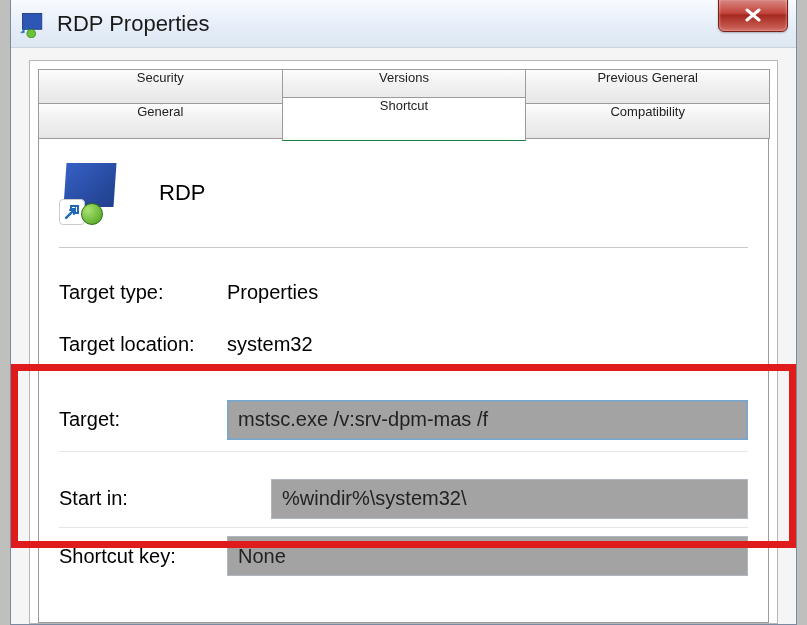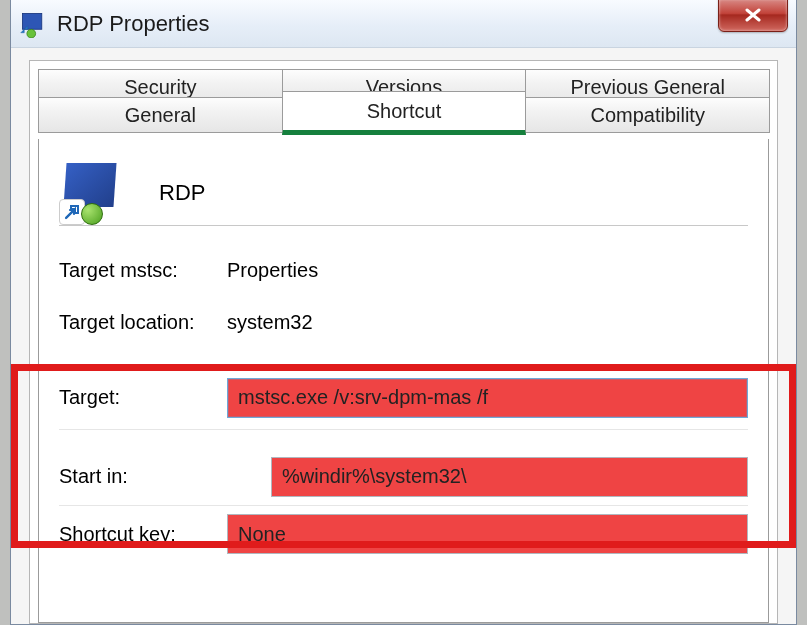--- a/index.html
+++ b/index.html
@@ -73,55 +73,56 @@
       position: relative;
       height: 76px;
     }
     .tab-row {
       display: flex;
       position: absolute;
       left: 8px;
       right: 8px;
     }
     .tab-row.top { top: 8px; }
-    .tab-row.bottom { top: 36px; }
+    .tab-row.bottom { top: 42px; }
     .tab {
       flex: 1;
       height: 36px;
       border: 1px solid #9b9b9b;
       background: linear-gradient(180deg, #fdfdfd 0%, #f2f2f2 40%, #e6e6e6 100%);
       display: flex;
-      align-items: center;
+      align-items: flex-start;
       justify-content: center;
-      font-size: 20px;
+      font-size: 13px;
       color: #222;
       margin-right: -1px;
       position: relative;
     }
     .tab.active {
       background: #ffffff;
-      border-bottom: 5px solid #15803d;
+      border-bottom: 1px solid #15803d;
       z-index: 5;
       height: 44px;
       top: -6px;
     }
     .panel {
       position: absolute;
       top: 78px;
       left: 8px;
       right: 8px;
       bottom: 0;
       background: #ffffff;
       border: 1px solid #9b9b9b;
       border-top: none;
       padding: 22px 20px 0 20px;
     }
     .shortcut-header {
       display: flex;
       align-items: center;
+      padding-bottom: 22px;
       border-bottom: 1px solid #c8c8c8;
     }
     .shortcut-icon {
       width: 64px;
       height: 64px;
       margin-right: 36px;
       position: relative;
     }
     .shortcut-icon .bg {
       position: absolute;
@@ -162,21 +163,21 @@
       width: 168px;
       font-size: 20px;
     }
     .form-value {
       font-size: 20px;
     }
     .form-input {
       flex: 1;
       height: 40px;
       border: 1px solid #b0b7bf;
-      background: #ef4444;
+      background: #a3a3a3;
       font-size: 20px;
       font-family: inherit;
       padding: 0 10px;
       color: #222;
     }
     .form-input.focus {
       border: 1px solid #6fa9d8;
       box-shadow: 0 0 0 1px rgba(90,160,220,0.25) inset;
     }
     .highlight-box {
@@ -250,21 +251,21 @@
               </svg>
           </div>
           <div class="badge"></div>
         </div>
         <div class="shortcut-name">RDP</div>
       </div>
 
       <div class="section-gap"></div>
 
       <div class="form-row no-border">
-        <div class="form-label">Target mstsc:</div>
+        <div class="form-label">Target type:</div>
         <div class="form-value">Properties</div>
       </div>
 
       <div class="form-row no-border">
         <div class="form-label">Target location:</div>
         <div class="form-value">system32</div>
       </div>
 
       <div class="section-gap"></div>
 

